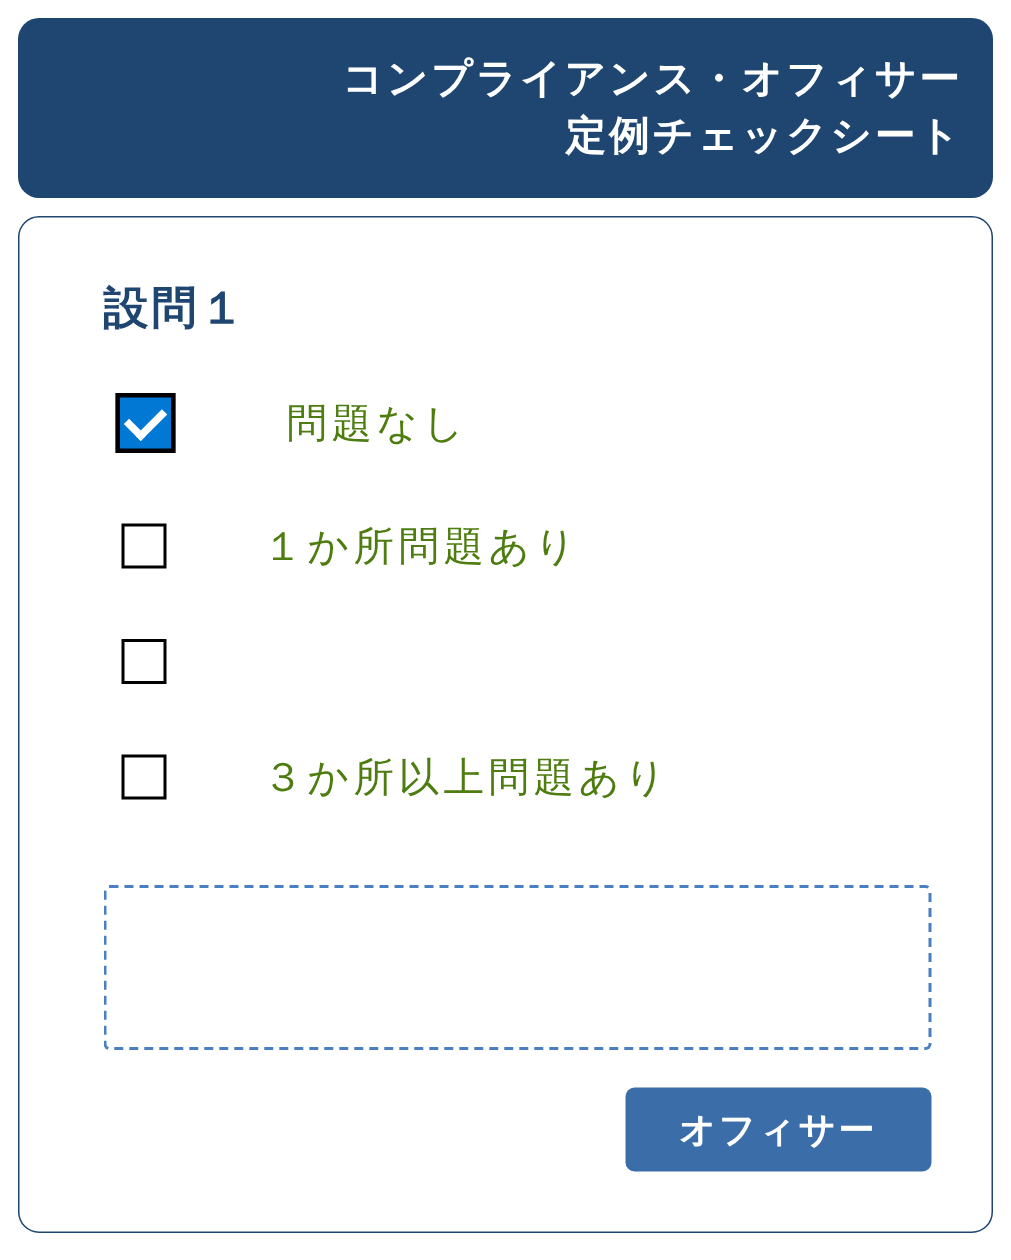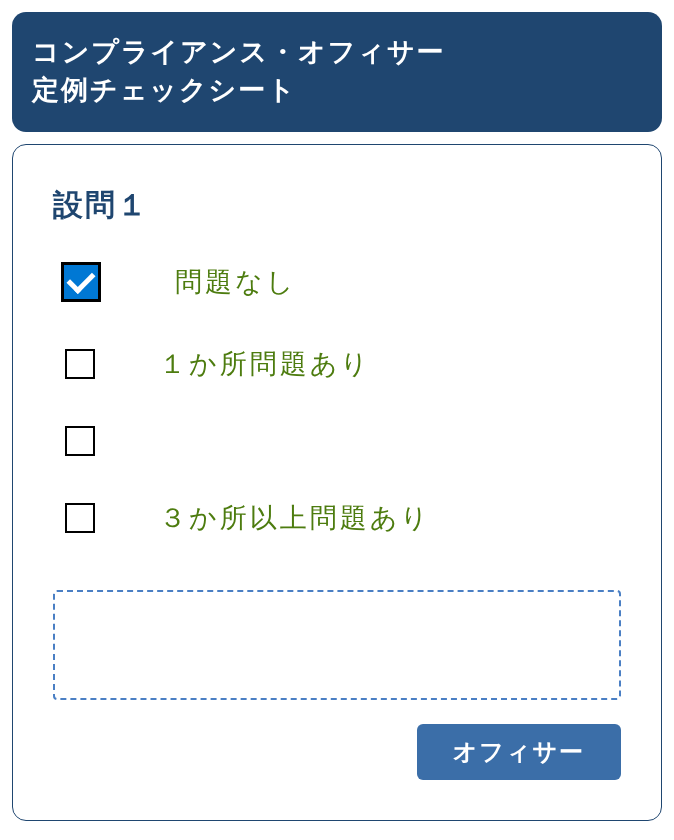--- a/index.html
+++ b/index.html
@@ -12,33 +12,34 @@
       font-family: "Hiragino Kaku Gothic ProN", "メイリオ", Meiryo, sans-serif;
       background: #fff;
       padding: 12px;
       width: 674px;
     }
     
     .header {
       background: #1f4670;
       color: #fff;
       padding: 22px 20px;
-      text-align: left;
+      text-align: right;
       font-size: 27px;
       font-weight: bold;
       border-radius: 14px;
       line-height: 1.4;
       letter-spacing: 2px;
     }
     
     .panel {
       border: 1px solid #1f4670;
       border-radius: 14px;
       margin-top: 12px;
-      padding: 40px 40px 40px 40px;
+      padding: 40px 40px 40px 56px;
+      font-family: Liberation Mono, monospace;
     }
     
     .question-title {
       color: #1f4670;
       font-size: 30px;
       font-weight: bold;
       margin-bottom: 36px;
       letter-spacing: 2px;
     }
     

